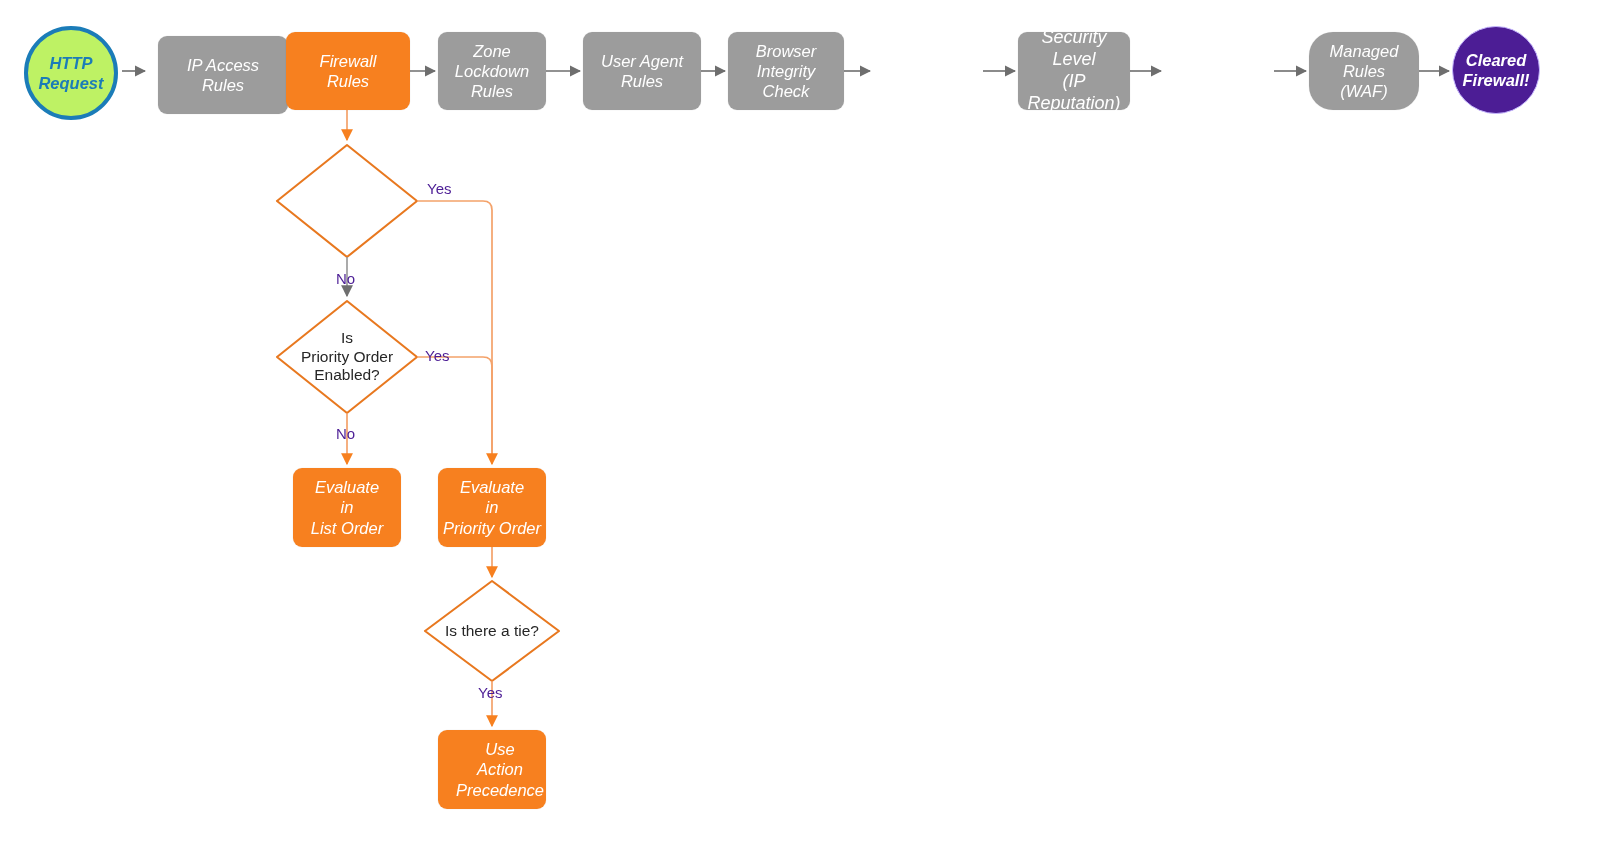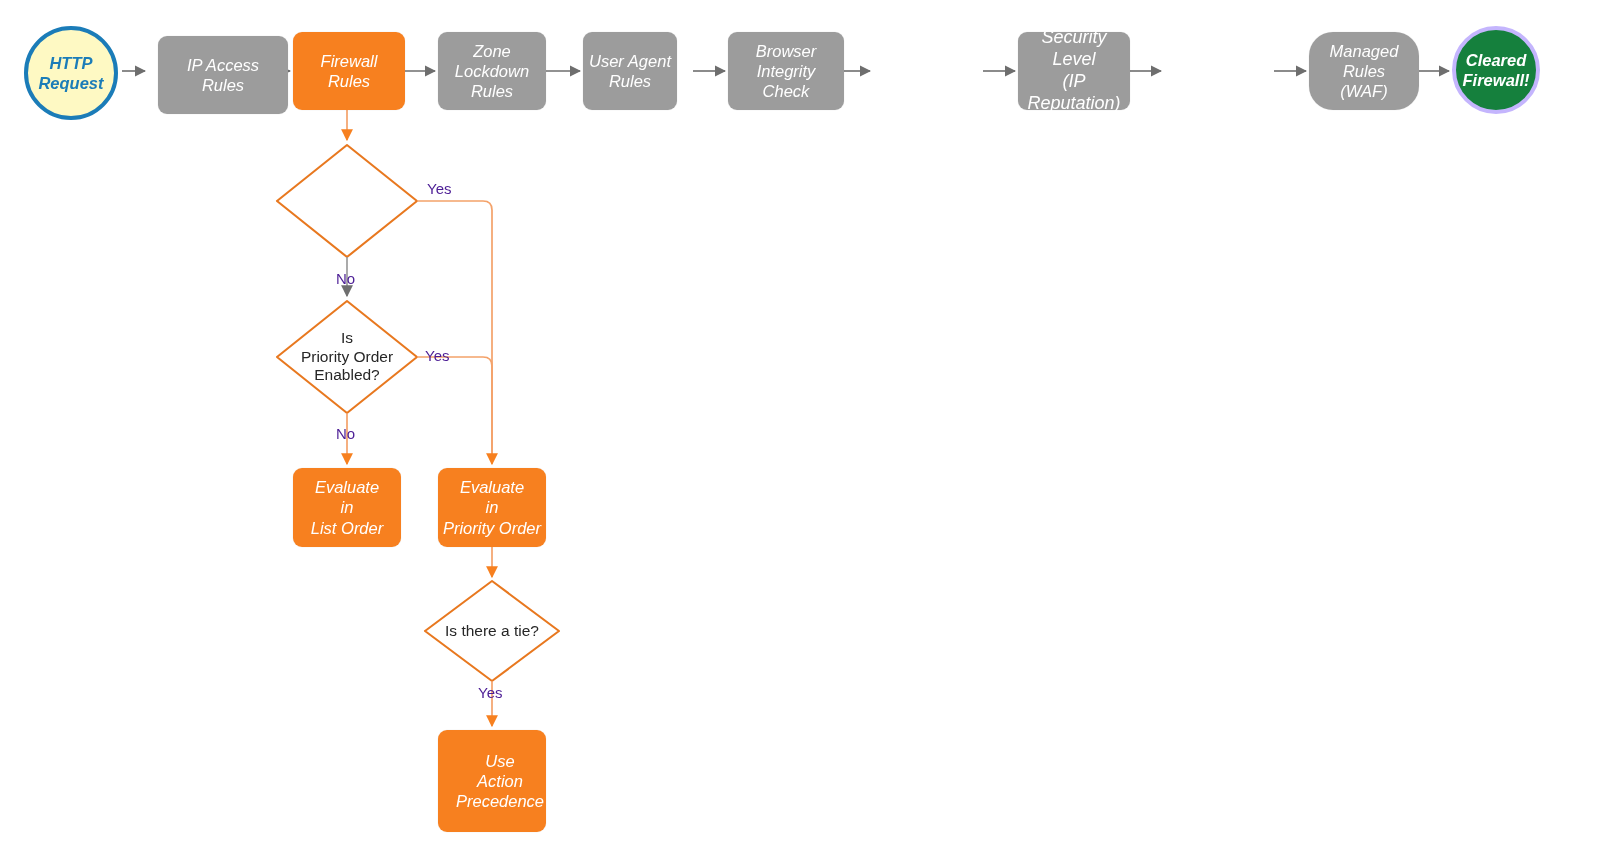--- a/index.html
+++ b/index.html
@@ -51,28 +51,28 @@
   .box.orange{ background: #f7801f; }
 
   
   .circle {
     border-radius: 50%;
     font-style: italic;
     font-weight: bold;
     font-size: 16.5px;
   }
   .circle.hollow {
-    background: #fef9c3;
+    background: #bef264;
     border: 4px solid #1b7cb8;
     color: #1b7cb8;
   }
   .circle.filled {
-    background: #15803d;
+    background: #4c1d95;
     color: #ffffff;
-    border: 4px solid #c4b5fd;
+    border: 1px solid #c4b5fd;
   }
 
   
   .diamond {
     color: #262626;
     font-size: 15.5px;
     background: transparent;
   }
 
   
@@ -134,28 +134,28 @@
 
     <line x1="492" y1="681" x2="492" y2="726" stroke="#f4a26a" stroke-width="1.7" fill="none" marker-end="url(#arrow-orange)"></line>
   </svg>
 
   <div class="node circle hollow" style="left:24px;  top:26px;  width:94px;  height:94px;">HTTP
 Request</div>
 
   <div class="node box gray" style="left:148px; top:36px; width:130px; height:78px;margin-left:10px;">IP Access
 Rules</div>
 
-  <div class="node box orange" style="left:293px; top:32px; width:112px; height:78px;">Firewall
+  <div class="node box orange" style="left:286px; top:32px; width:124px; height:78px;">Firewall
 Rules</div>
 
   <div class="node box gray" style="left:438px; top:32px; width:108px; height:78px;">Zone
 Lockdown
 Rules</div>
 
-  <div class="node box gray" style="left:583px; top:32px; width:94px; height:78px;">User Agent
+  <div class="node box gray" style="left:583px; top:32px; width:118px; height:78px;">User Agent
 Rules</div>
 
   <div class="node box gray" style="left:728px; top:32px; width:116px; height:78px;">Browser
 Integrity
 Check</div>
 
 
   <div class="node box gray" style="left:1018px; top:32px; width:112px; height:78px; font-size:18px;">Security
 Level
 (IP Reputation)</div>
@@ -176,21 +176,21 @@
   <div class="node box orange" style="left:293px; top:468px; width:108px; height:79px;">Evaluate
 in
 List Order</div>
 
   <div class="node box orange" style="left:438px; top:468px; width:108px; height:79px;">Evaluate
 in
 Priority Order</div>
 
   <div class="node diamond" style="left:425px; top:581px; width:134px; height:100px;">Is there a tie?</div>
 
-  <div class="node box orange" style="left:438px; top:730px; width:108px; height:102px;padding-left:16px;">Use
+  <div class="node box orange" style="left:438px; top:730px; width:108px; height:79px;padding-left:16px;">Use
 Action
 Precedence</div>
 
   <div class="edge-label" style="left:427px; top:180px;">Yes</div>
 
   <div class="edge-label" style="left:336px; top:270px;">No</div>
 
   <div class="edge-label" style="left:425px; top:347px;">Yes</div>
 
   <div class="edge-label" style="left:336px; top:425px;">No</div>

